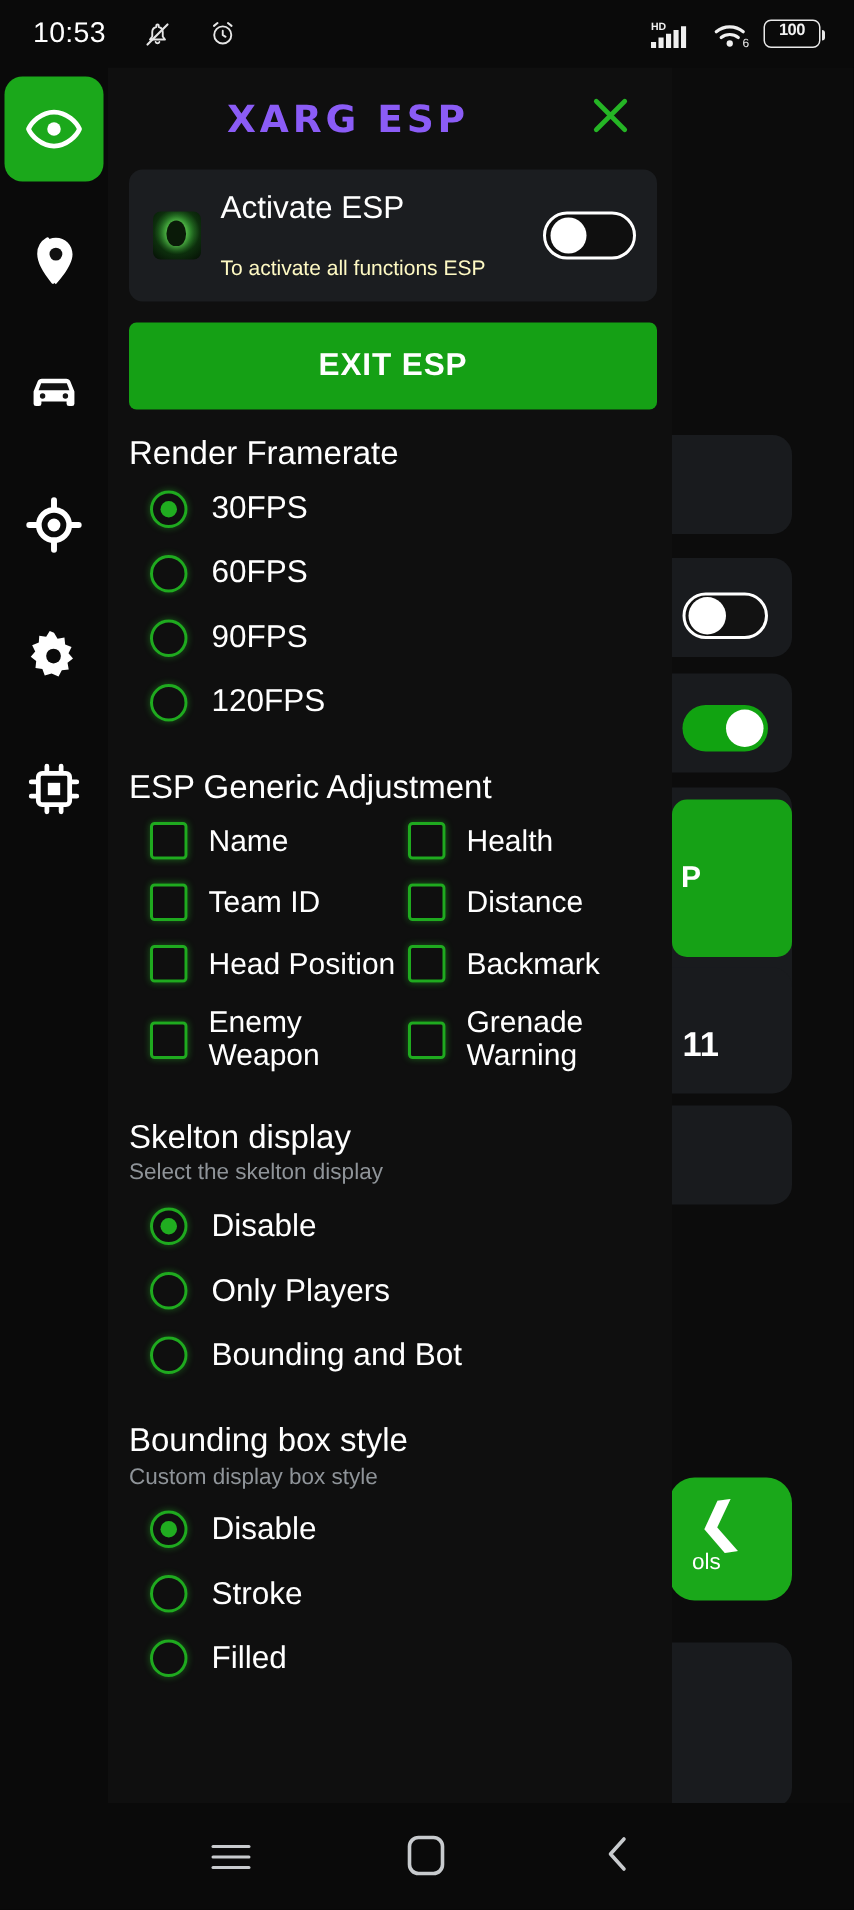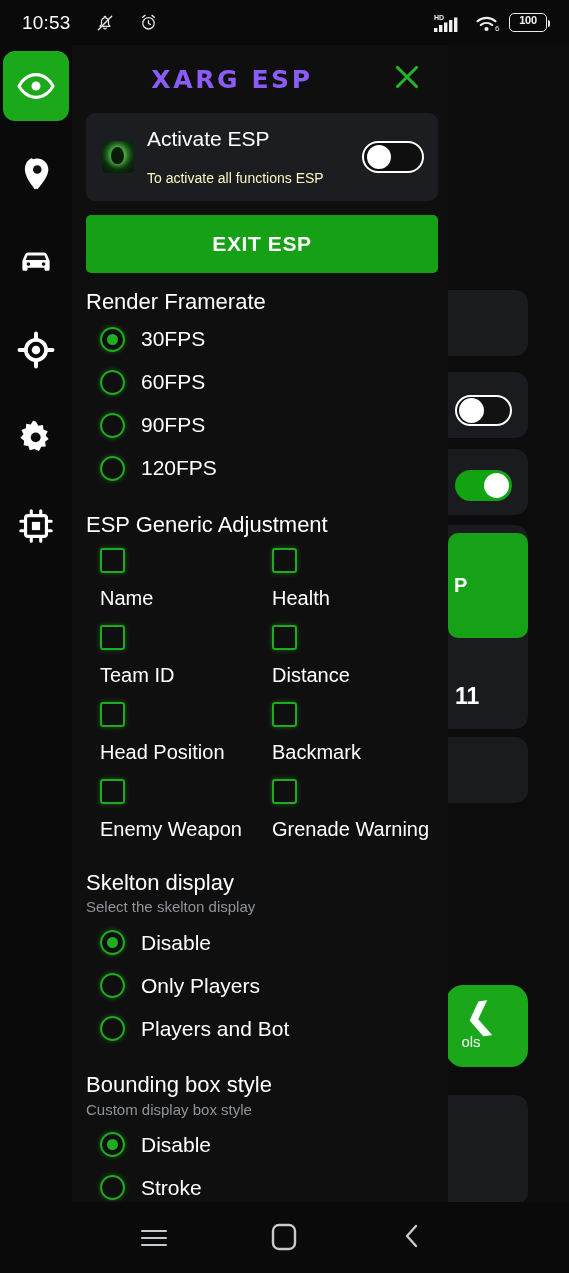--- a/index.html
+++ b/index.html
@@ -290,24 +290,23 @@
   .cb-grid {
     display: grid;
     grid-template-columns: 1fr 1fr;
     column-gap: 6px;
     row-gap: 0;
     padding-left: 14px;
     margin-top: 2px;
   }
   .cb-row {
     display: flex;
-    align-items: flex-start;
+    align-items: center;
     gap: 14px;
     padding: 8px 0;
-    flex-direction: column;
   }
   .checkbox {
     width: 25px; height: 25px;
     border: 2.6px solid #1faa1f;
     border-radius: 3px;
     flex-shrink: 0;
     box-shadow: 0 0 5px rgba(40,190,40,0.45);
   }
   .cb-label {
     color: #ffffff;
@@ -570,21 +569,21 @@
         <div class="radio-row">
           <span class="radio checked"></span>
           <span class="radio-label">Disable</span>
         </div>
         <div class="radio-row">
           <span class="radio"></span>
           <span class="radio-label">Only Players</span>
         </div>
         <div class="radio-row">
           <span class="radio"></span>
-          <span class="radio-label">Players and Bot</span>
+          <span class="radio-label">Bounding and Bot</span>
         </div>
       </div>
 
       <div class="section-title sec-gap">Bounding box style</div>
       <div class="section-sub">Custom display box style</div>
       <div style="margin-top:4px;">
         <div class="radio-row">
           <span class="radio checked"></span>
           <span class="radio-label">Disable</span>
         </div>

